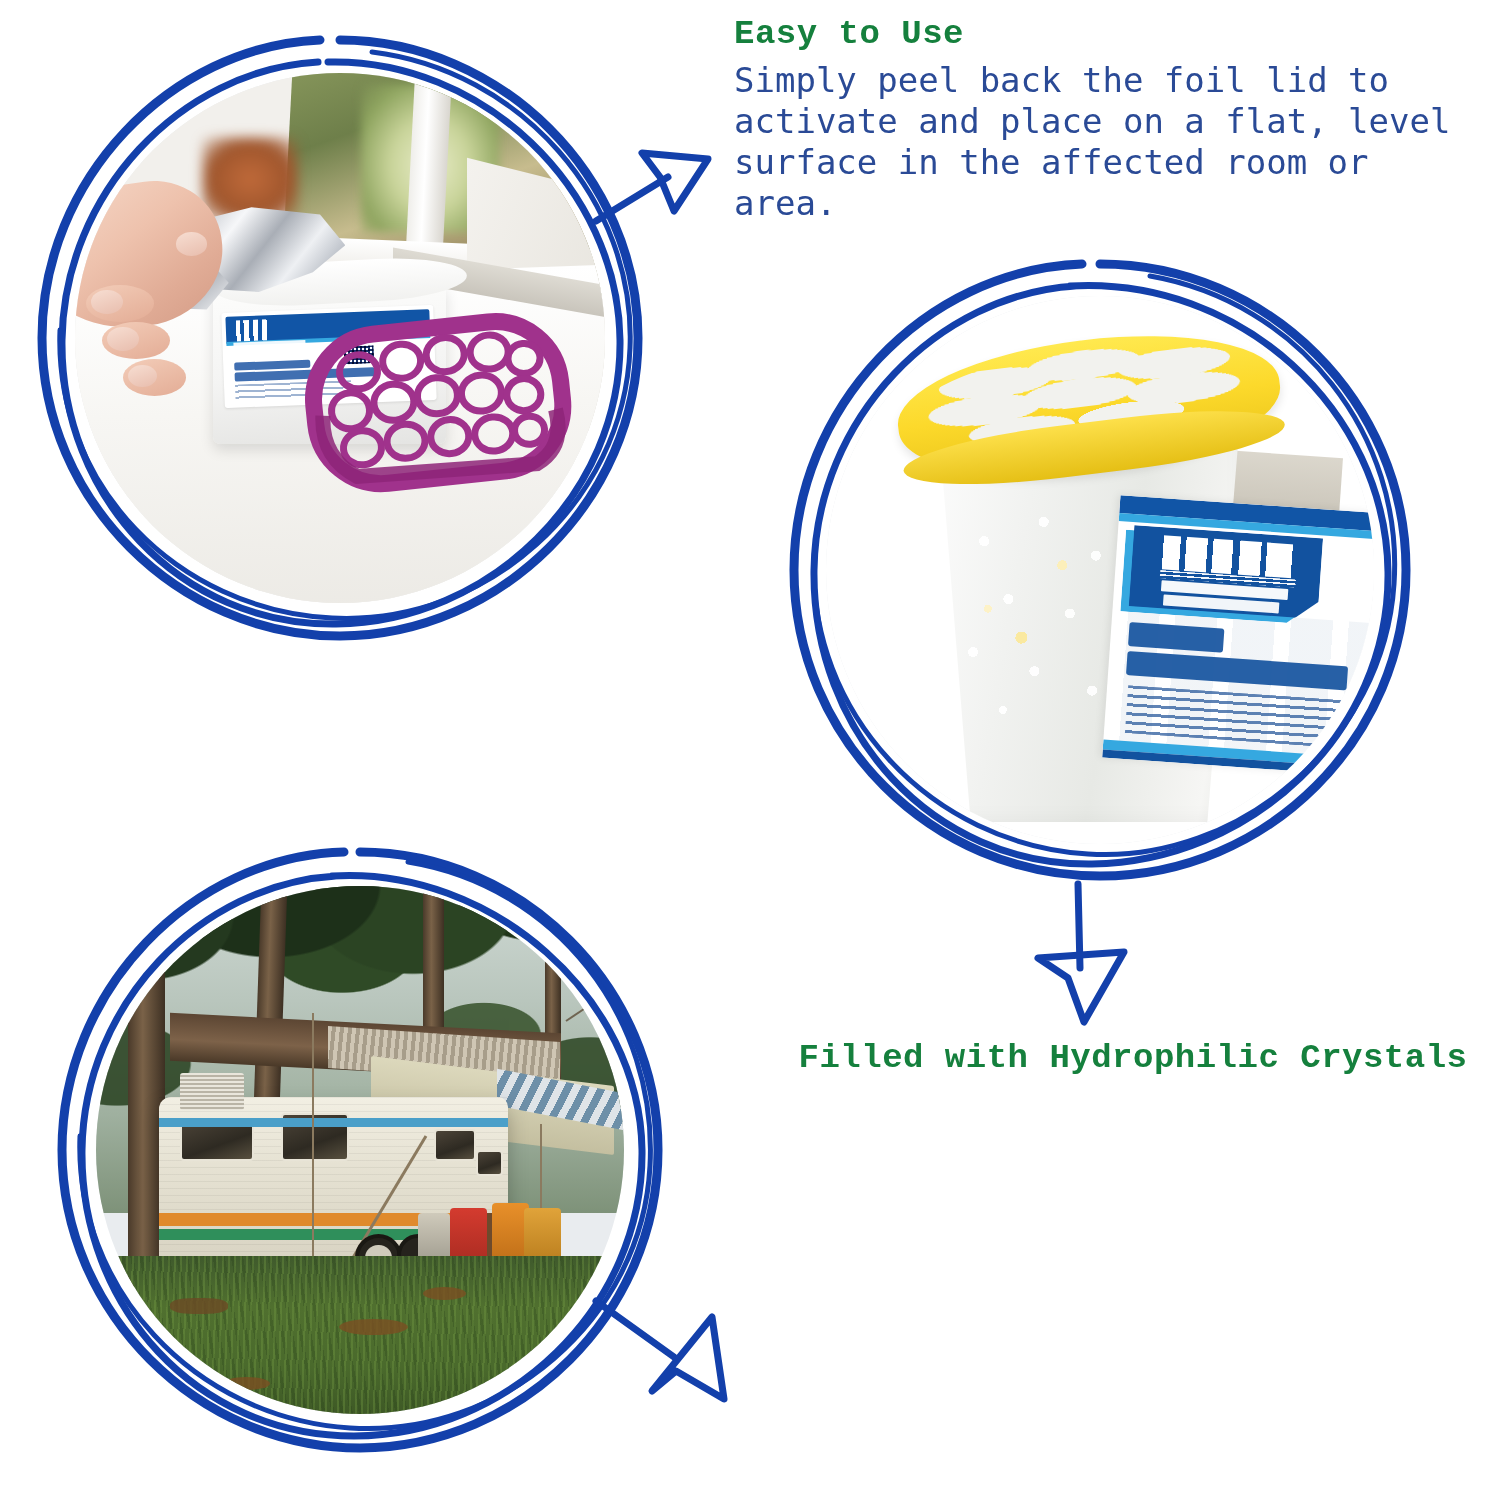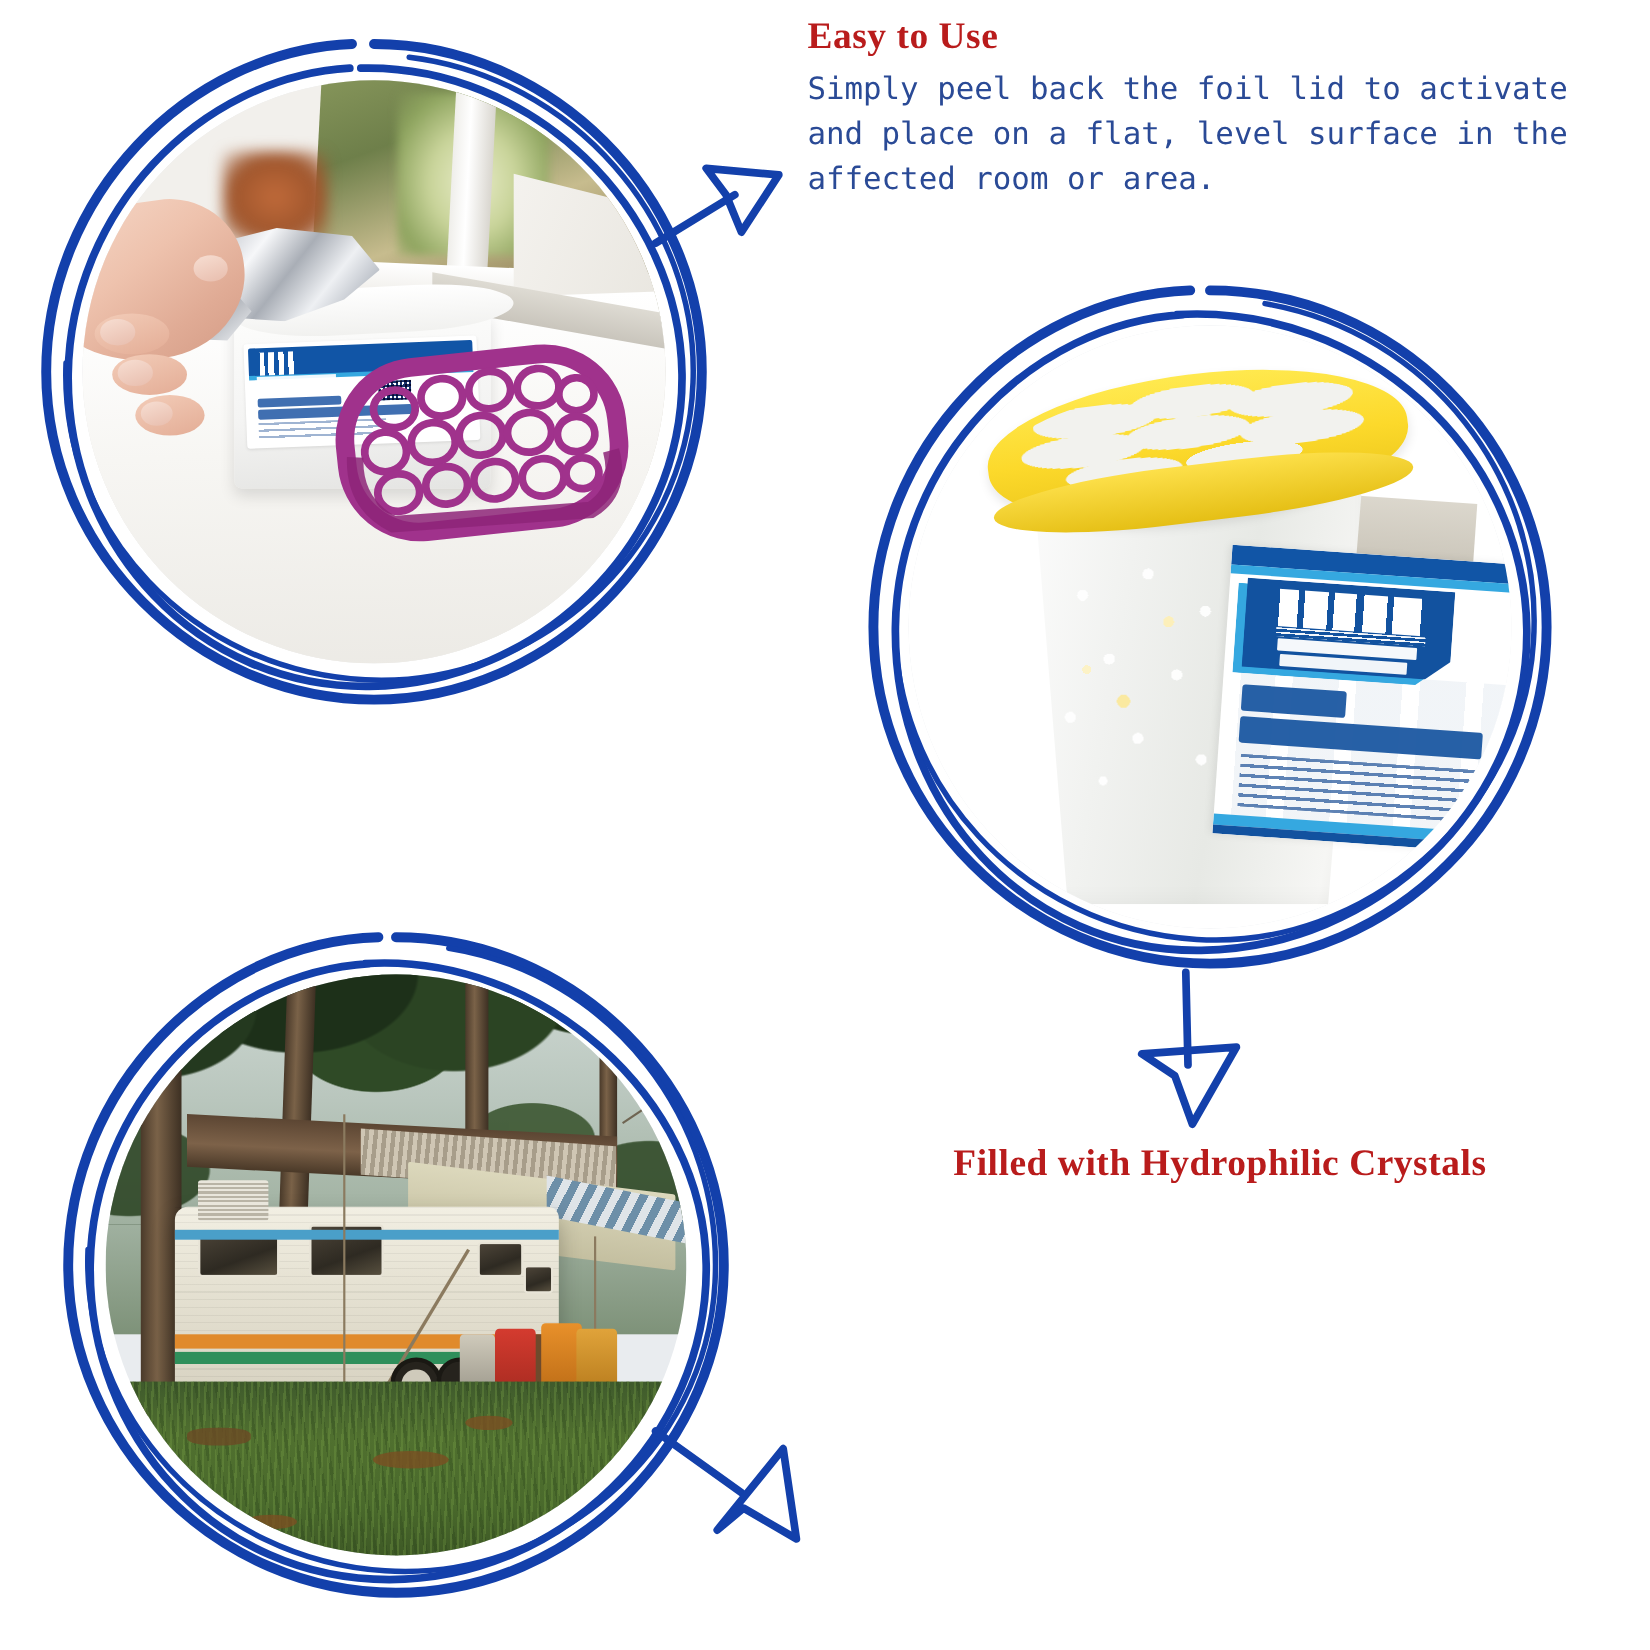--- a/index.html
+++ b/index.html
@@ -37,23 +37,23 @@
     background: #e9ecef;
   }
   .photo-clip .scene {
     position: absolute;
     left: 0; top: 0; right: 0; bottom: 0;
   }
 
   
   .txt-block { position: absolute; }
   .hd {
-    color: #b91c1c;
+    color: #15803d;
     font-weight: bold;
-    font-family: Liberation Serif, serif;
+    font-family: Liberation Mono, monospace;
     letter-spacing: 0.5px;
   }
   .bd {
     color: #2a4a96;
     font-family: "DejaVu Sans Mono", "Liberation Mono", monospace;
   }
 
   
   .p1-bg { position:absolute; left:0; top:0; width:100%; height:100%;
            background:#f2f0ec; }
@@ -503,21 +503,21 @@
 
   <svg class="arrow-svg" style="left:590px; top:115px; width:180px; height:120px;" viewBox="0 0 180 120">
     <g fill="none" stroke="#1340ab" stroke-width="7" stroke-linecap="round" stroke-linejoin="round">
       <path d="M6 106 L78 62"></path>
       <path d="M52 38 L118 44 L84 96 L70 62 Z"></path>
     </g>
   </svg>
 
   <div class="txt-block" style="left:734px; top:12px; width:730px;">
     <div class="hd" style="font-size:34px; line-height:44px; margin-bottom:4px;">Easy to Use</div>
-    <div class="bd" style="font-size:28px; line-height:41px;">Simply peel back the foil lid to activate and place on a flat, level surface in the affected room or area.</div>
+    <div class="bd" style="font-size:34px; line-height:41px;">Simply peel back the foil lid to activate and place on a flat, level surface in the affected room or area.</div>
   </div>
 
   <div class="photo-node" style="left:770px; top:240px; width:660px; height:660px;">
     <div class="photo-clip" style="left:56px; top:56px; width:548px; height:548px;">
       <div class="scene">
         <div class="p2-bg"></div>
         <div class="p2-shadowband"></div>
         <div class="p2-body"></div>
         <div class="p2-crystals"></div>
         <div class="p2-lid">
@@ -563,21 +563,21 @@
     </svg>
   </div>
 
   <svg class="arrow-svg" style="left:1012px; top:880px; width:140px; height:150px;" viewBox="0 0 140 150">
     <g fill="none" stroke="#1340ab" stroke-width="7" stroke-linecap="round" stroke-linejoin="round">
       <path d="M66 4 L68 88"></path>
       <path d="M26 78 L112 72 L72 142 L56 98 Z"></path>
     </g>
   </svg>
 
-  <div class="txt-block" style="left:744px; top:1036px; width:730px; text-align:center;">
+  <div class="txt-block" style="left:768px; top:1036px; width:730px; text-align:center;">
     <div class="hd" style="font-size:34px; line-height:44px; margin-bottom:4px;">Filled with Hydrophilic Crystals</div>
   </div>
 
   <div class="photo-node" style="left:40px; top:830px; width:640px; height:640px;">
     <div class="photo-clip" style="left:56px; top:56px; width:528px; height:528px;">
       <div class="scene">
         <div class="p3-sky"></div>
         <div class="p3-canopy"></div>
         <div class="p3-canopy2"></div>
 

